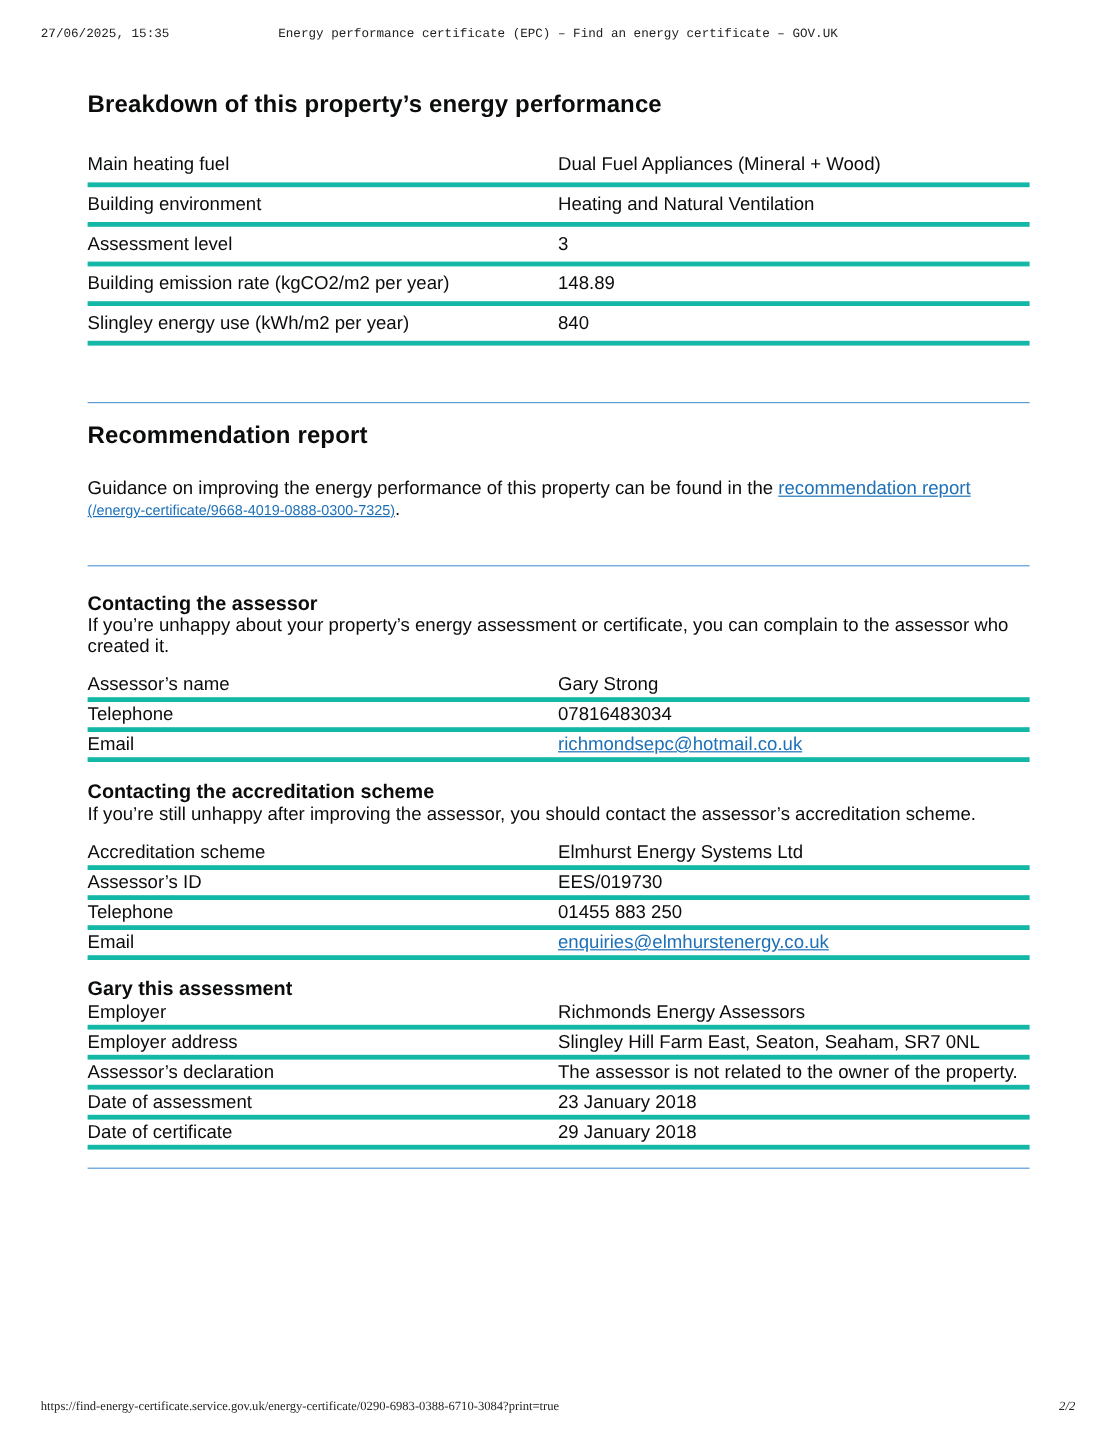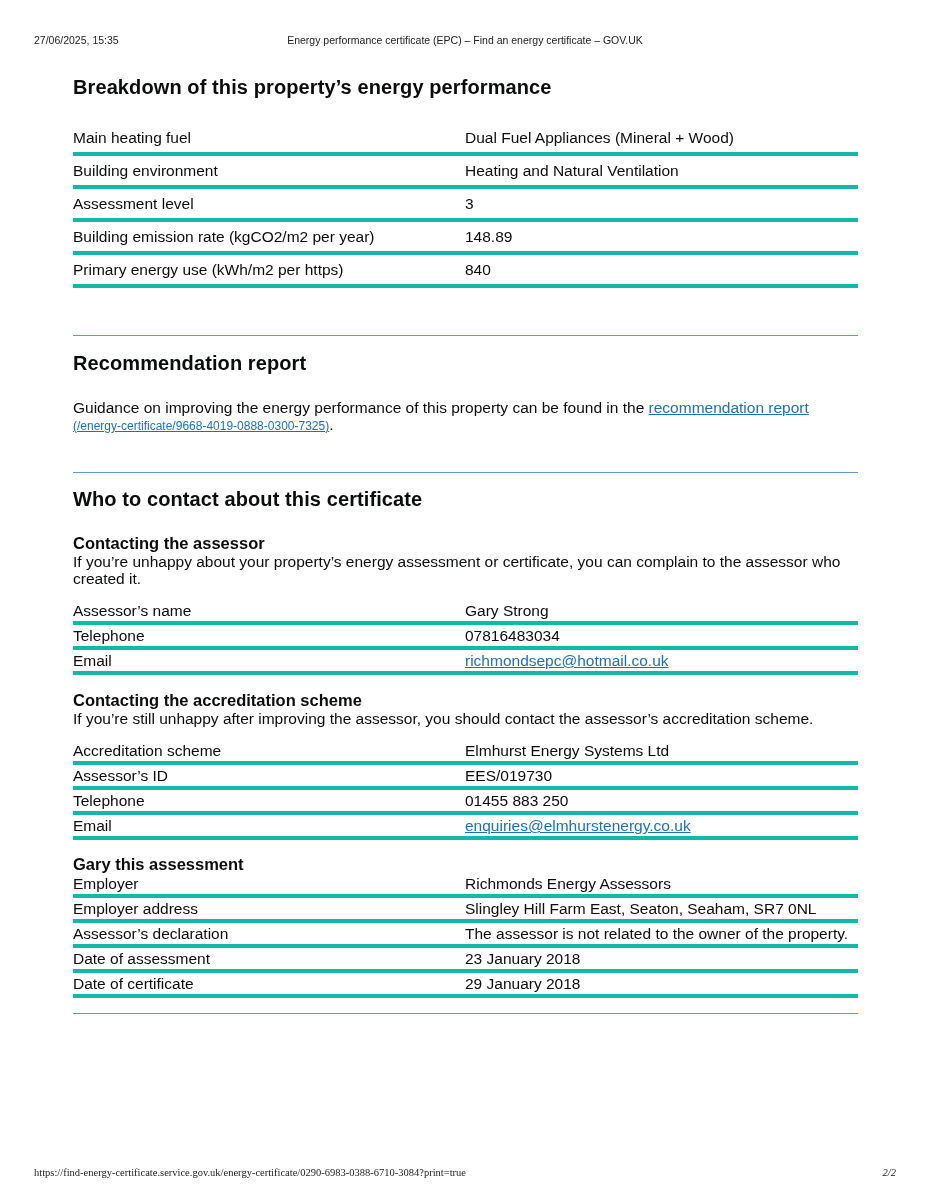--- a/index.html
+++ b/index.html
@@ -10,25 +10,25 @@
     body {
       width: 930px;
       height: 1200px;
       position: relative;
       overflow: hidden;
       color: #0b0c0c;
       font-family: "Liberation Sans", sans-serif;
     }
     .print-header {
       position: absolute;
-      top: 34px;
+      top: 23px;
       left: 0;
       width: 930px;
       height: 16px;
-      font-family: Liberation Sans, sans-serif;
+      font-family: Liberation Mono, monospace;
       font-size: 10.5px;
       color: #222;
     }
     .print-header .date {
       position: absolute;
       left: 34px;
       top: 0;
     }
     .print-header .title {
       position: absolute;
@@ -140,41 +140,40 @@
       </div>
       <div class="row">
         <span class="key">Assessment level</span>
         <span class="val">3</span>
       </div>
       <div class="row">
         <span class="key">Building emission rate (kgCO2/m2 per year)</span>
         <span class="val">148.89</span>
       </div>
       <div class="row">
-        <span class="key">Primary energy use (kWh/m2 per https)</span>
+        <span class="key">Slingley energy use (kWh/m2 per year)</span>
         <span class="val">840</span>
       </div>
     </div>
   </section>
 
   <hr class="section-rule" style="margin-top:47px;">
 
   <section style="margin-top:14px;">
     <h2>Recommendation report</h2>
     <p style="margin-top:23px;">
       <span>Guidance on improving the energy performance of this property can be found in the </span><a class="link">recommendation report</a>
       <br>
       <a class="link link-url">(/energy-certificate/9668-4019-0888-0300-7325)</a><span>.</span>
     </p>
   </section>
 
   <hr class="section-rule" style="margin-top:37px;">
 
   <section style="margin-top:13px;">
-    <h2>Who to contact about this certificate</h2>
 
     <div style="margin-top:22px;">
       <h3>Contacting the assessor</h3>
       <p>If you’re unhappy about your property’s energy assessment or certificate, you can complain to the assessor who created it.</p>
       <div class="table-sm" style="margin-top:14px;">
         <div class="row">
           <span class="key">Assessor’s name</span>
           <span class="val">Gary Strong</span>
         </div>
         <div class="row">

